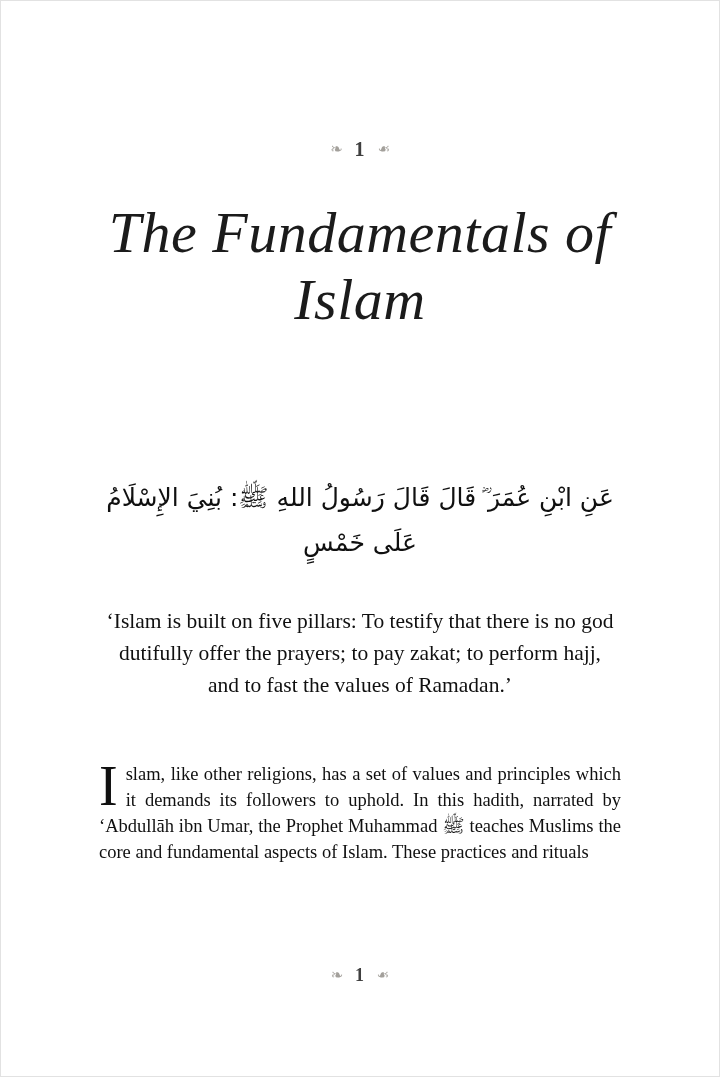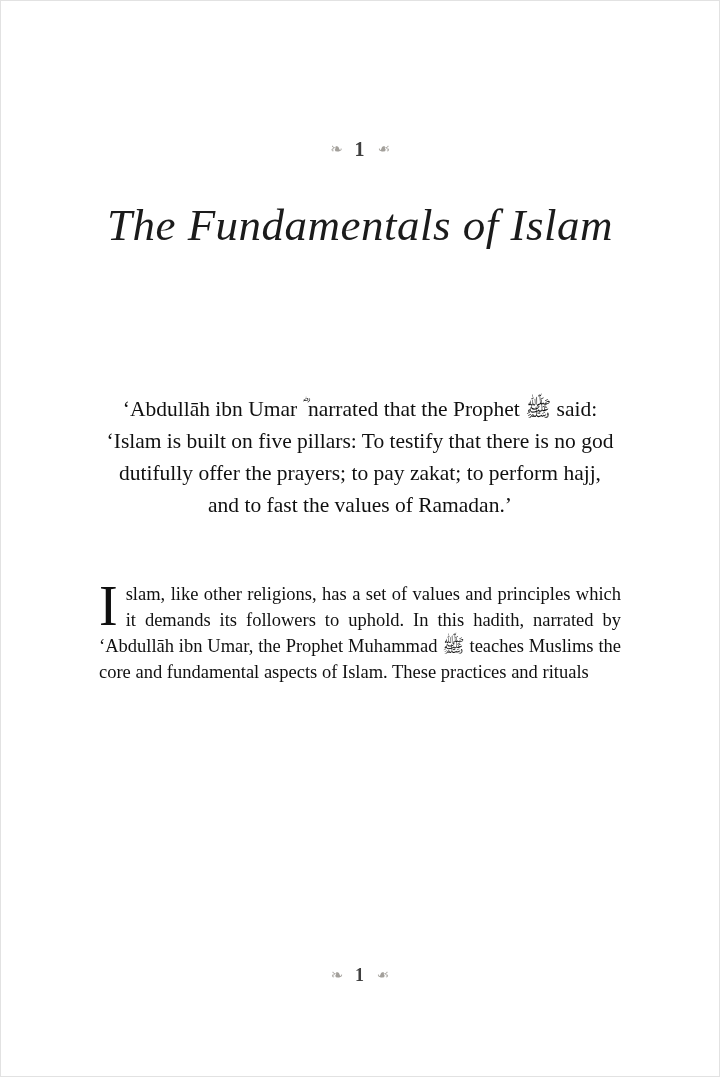--- a/index.html
+++ b/index.html
@@ -45,21 +45,21 @@
     color: #3f3f3f;
     letter-spacing: 1px;
     line-height: 1;
   }
   
   .title {
     margin: 40px 0 0 0;
     text-align: center;
     font-style: italic;
     font-weight: 500;
-    font-size: 45px;
+    font-size: 58px;
     letter-spacing: 0.5px;
     color: #1b1b1b;
   }
   
   .arabic {
     margin-top: 142px;
     direction: rtl;
     text-align: center;
     font-family: "DejaVu Sans", sans-serif;
     font-size: 25px;
@@ -110,24 +110,24 @@
     <span class="orn">❧</span>
     <span class="mark-num">1</span>
     <span class="orn flip">❧</span>
   </div>
 
   <div class="content">
 
     <h1 class="title">The Fundamentals of Islam</h1>
 
     <div class="arabic">
+      <div class="ar-line">عَنِ ابْنِ عُمَرَ ؓ قَالَ قَالَ رَسُولُ اللهِ ﷺ: بُنِيَ الإِسْلَامُ عَلَى خَمْسٍ</div>
     </div>
 
     <div class="translation">
-      <div class="tr-line">‘Abdullāh ibn Umar ؓ narrated that the Prophet ﷺ said:</div>
       <div class="tr-line">‘Islam is built on five pillars: To testify that there is no god</div>
       <div class="tr-line">dutifully offer the prayers; to pay zakat; to perform hajj,</div>
       <div class="tr-line">and to fast the values of Ramadan.’</div>
     </div>
 
     <p class="body-text"><span class="dropcap">I</span><span>slam, like other religions, has a set of values and principles which it demands its followers to uphold. In this hadith, narrated by ‘Abdullāh ibn Umar, the Prophet Muhammad ﷺ teaches Muslims the core and fundamental aspects of Islam. These practices and rituals</span></p>
 
   </div>
 
   <div class="mark-row footer">

